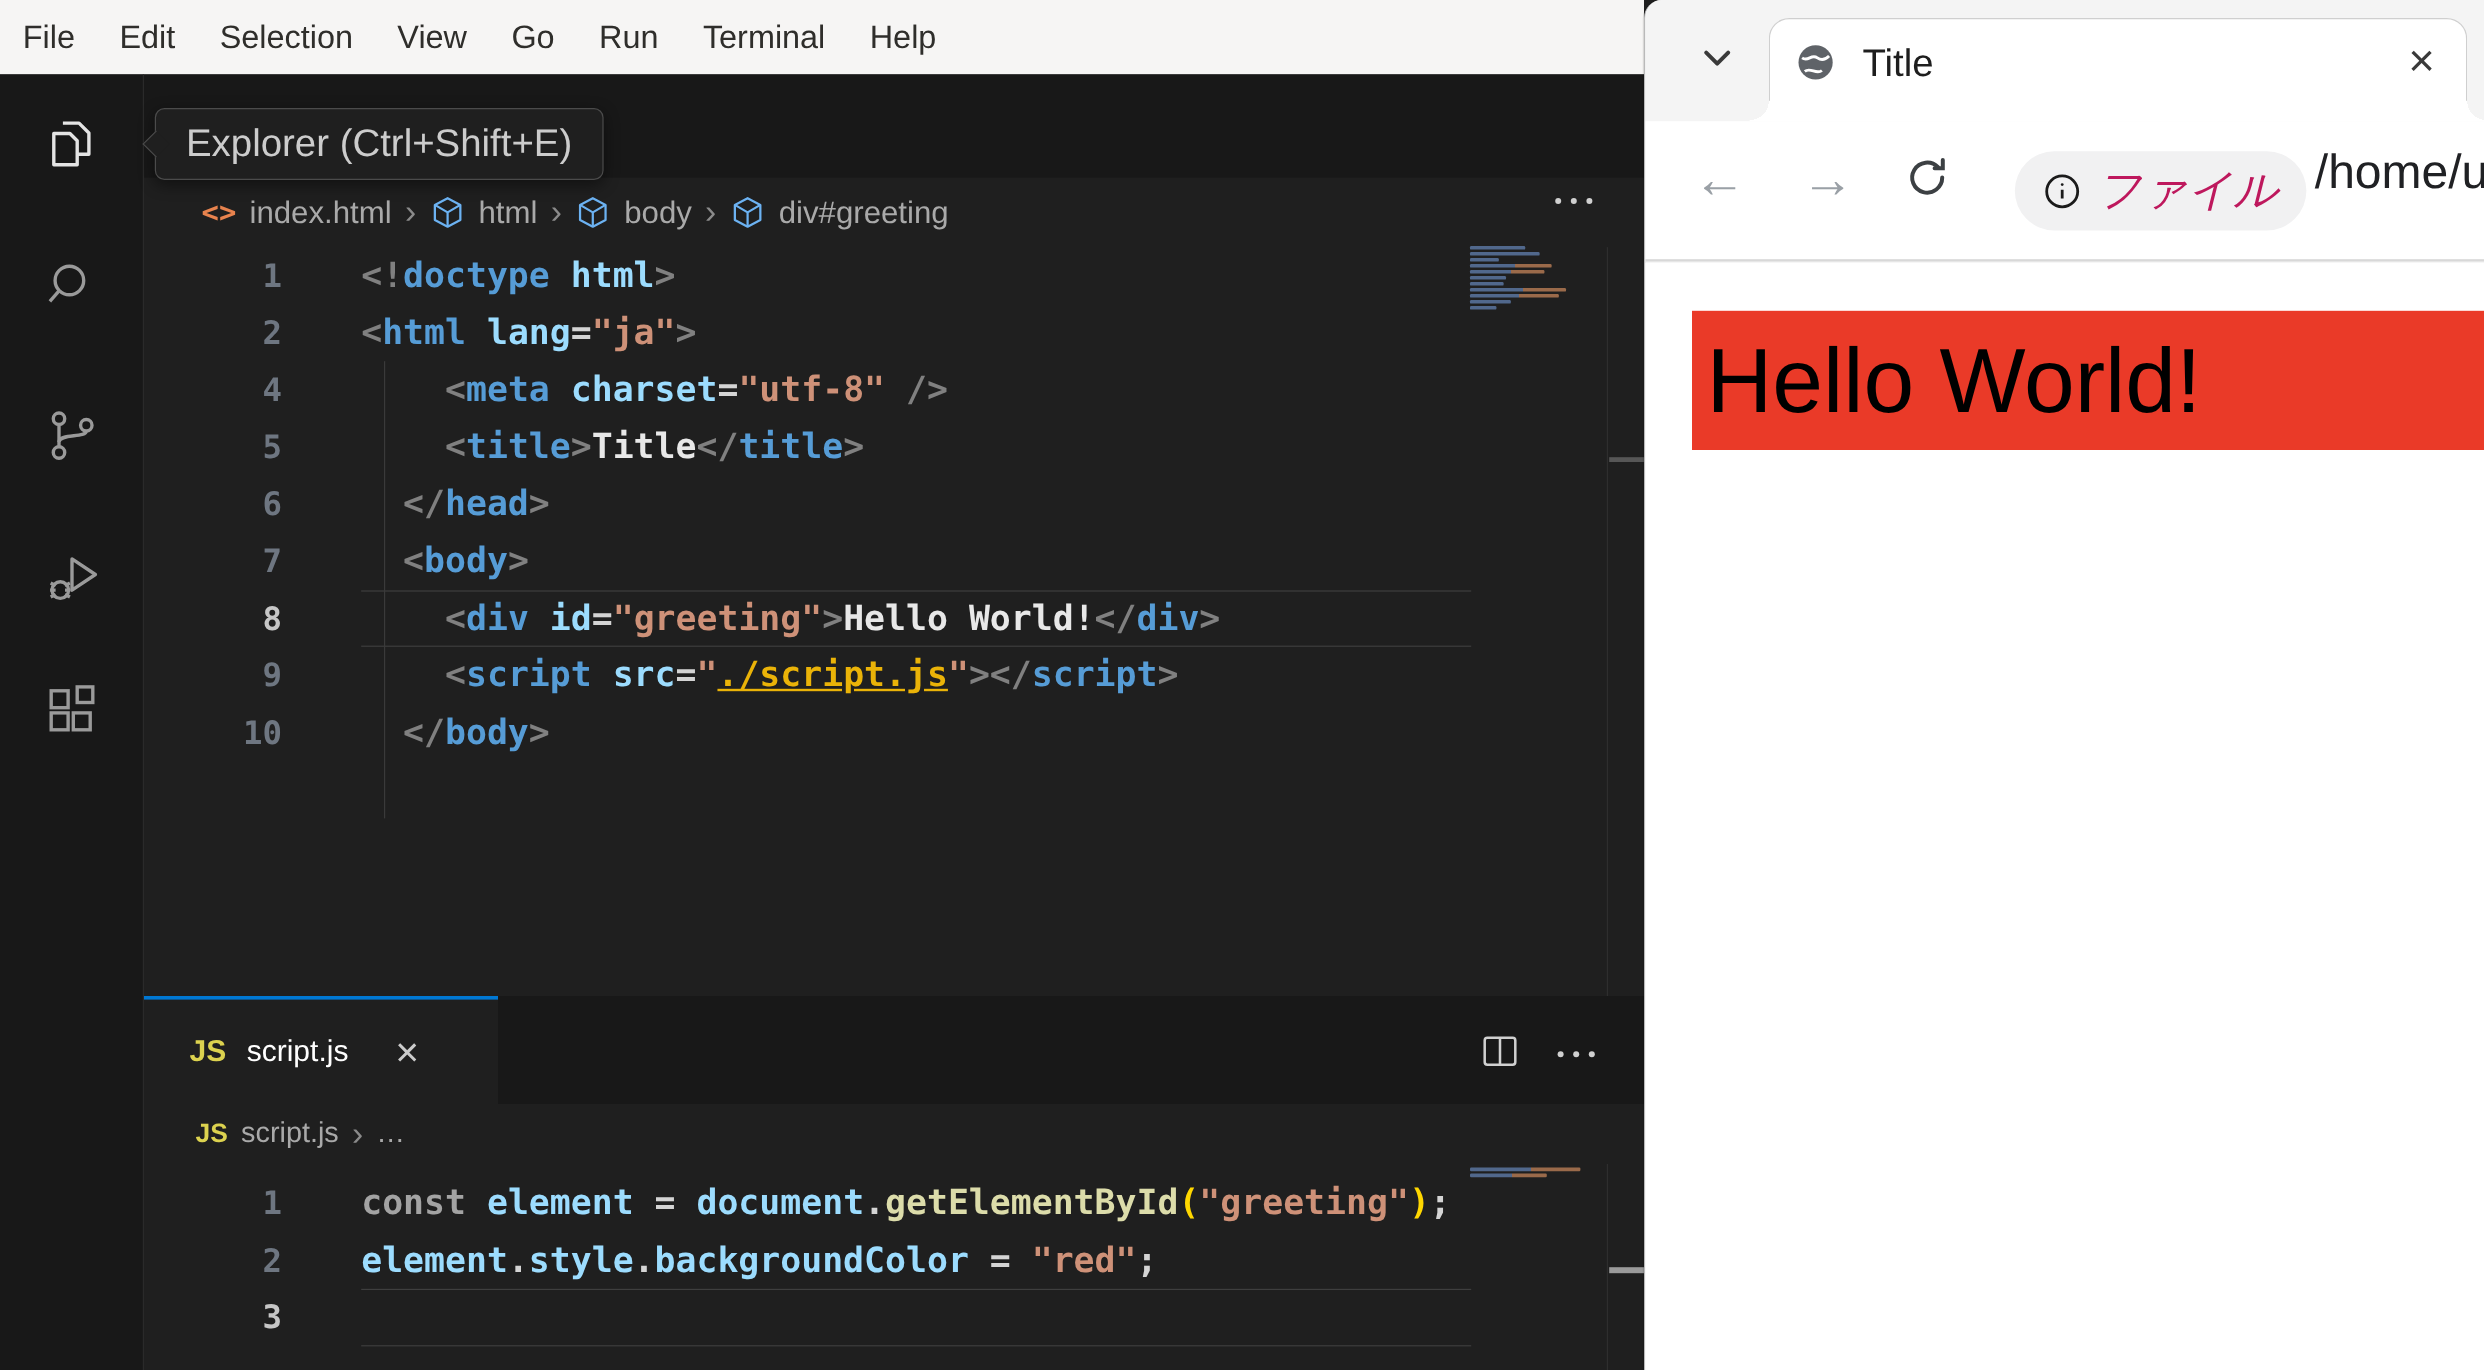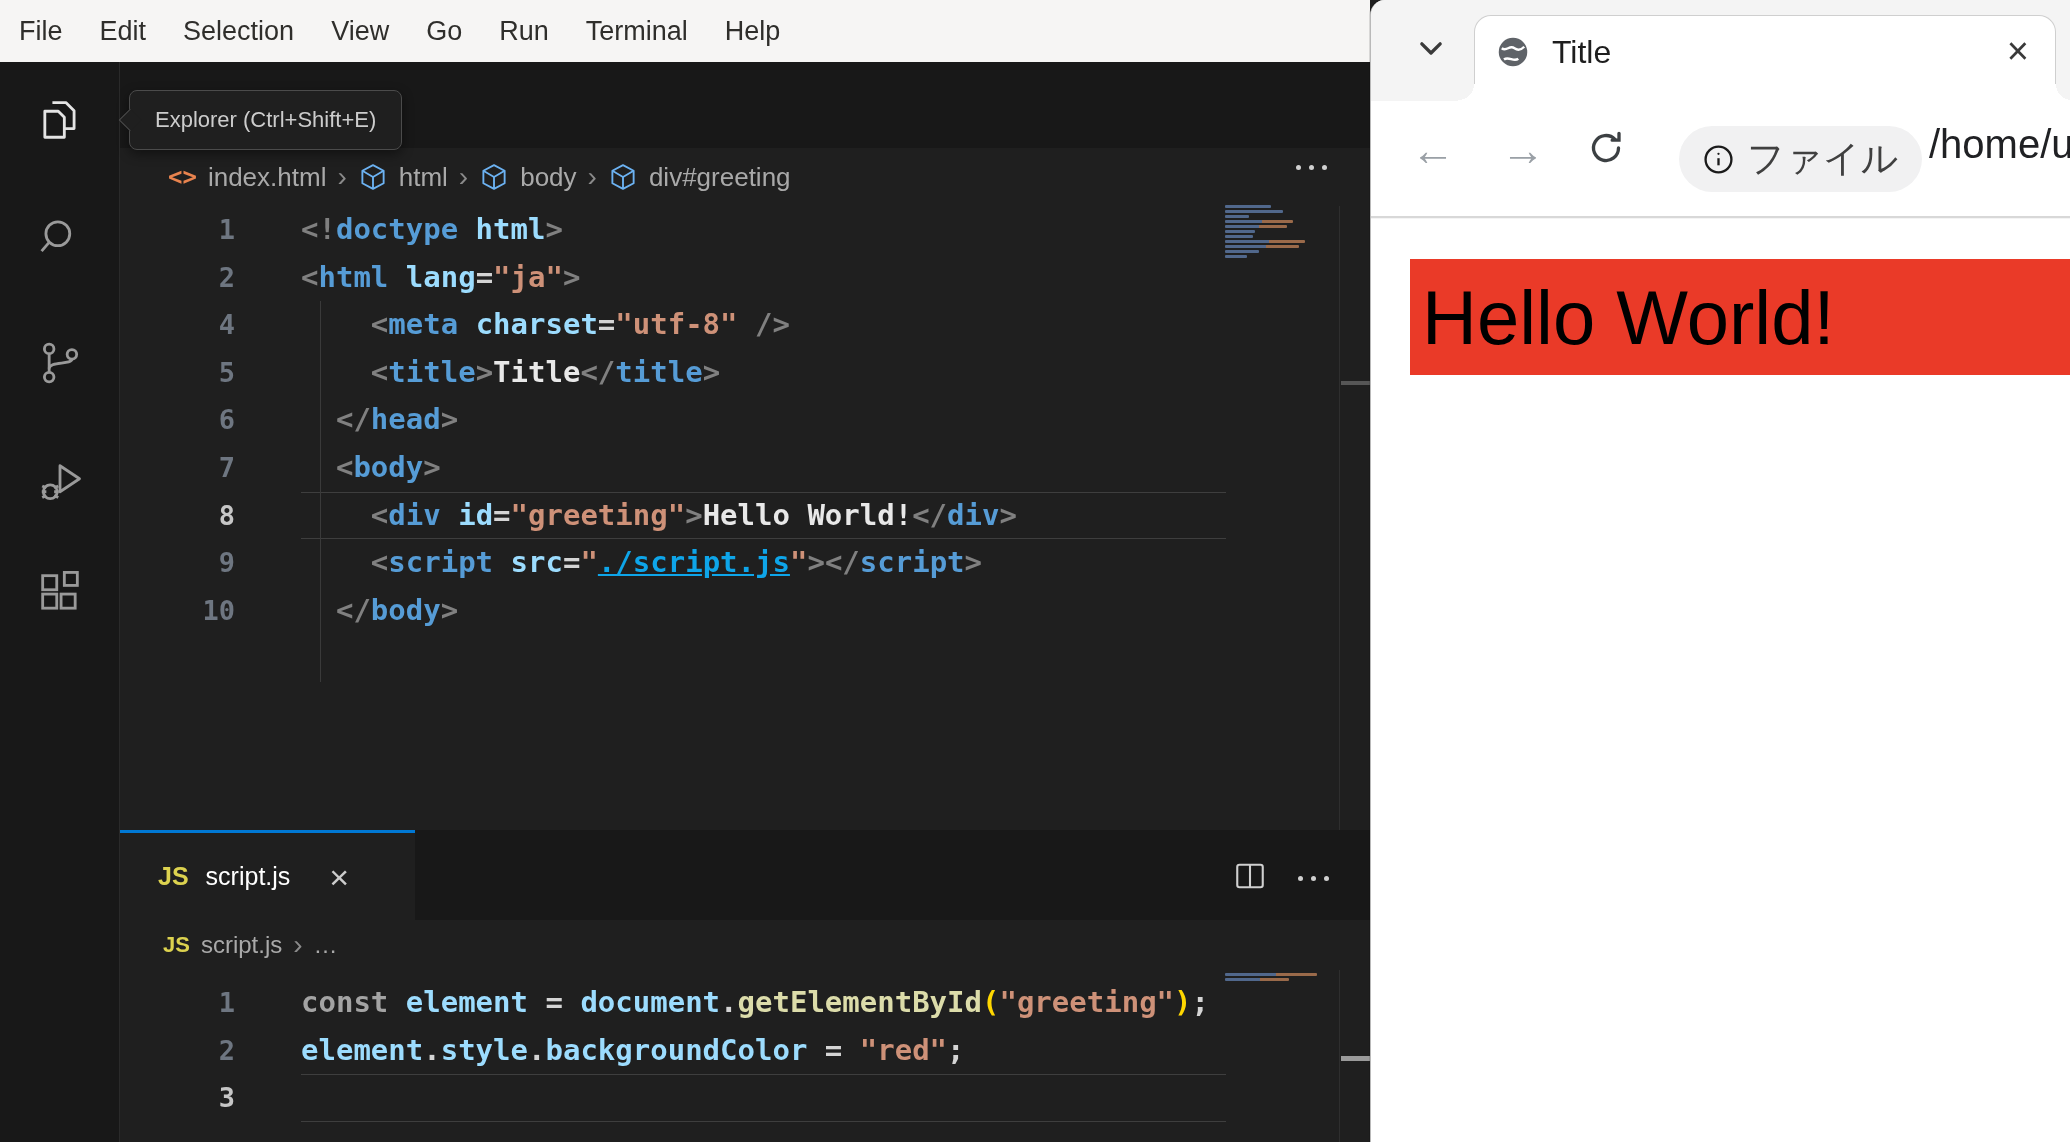--- a/index.html
+++ b/index.html
@@ -20,21 +20,21 @@
   .act-item.active { color:#e4e4e4; }
   .act-item svg { width:52px; height:52px; }
 
   .tabbar-top { position:absolute; left:120px; top:62px; width:1250px; height:86px; background:#181818; }
   .dots { position:absolute; display:flex; gap:8px; }
   .dots i { width:5px; height:5px; border-radius:50%; background:#d0d0d0; }
   .dots-top { left:1176px; top:103px; }
 
   .tooltip { position:absolute; left:129px; top:90px; height:60px; line-height:57px;
              padding:0 25px; background:#1f1f1f; border:1px solid #4b4b4b; border-radius:8px;
-             font-size:22px; color:#cccccc; white-space:nowrap; z-index:50;
+             font-size:32px; color:#cccccc; white-space:nowrap; z-index:50;
              box-shadow:0 4px 12px rgba(0,0,0,.45); }
   .tooltip::before { content:""; position:absolute; left:-8px; top:21px; width:15px; height:15px;
              background:#1f1f1f; border-left:1px solid #4b4b4b; border-bottom:1px solid #4b4b4b;
              transform:rotate(45deg); }
 
   .breadcrumbs { position:absolute; display:flex; align-items:center; gap:11px;
                  font-size:26px; color:#a9a9a9; white-space:nowrap; }
   .bc-top { left:168px; top:148px; height:58px; }
   .bc-sep { color:#8a8a8a; font-size:28px; }
   .code-file-icon { color:#e8834e; font-family:"DejaVu Sans Mono", monospace; font-weight:bold; font-size:24px; }
@@ -47,21 +47,21 @@
   .line { position:relative; height:47.6px; line-height:47.6px; white-space:pre; }
   .num  { display:inline-block; width:99px; text-align:right; color:#6e7681; font-size:27px; }
   .ltext{ display:inline-block; margin-left:66px; }
   .line.active .num { color:#c6c6c6; }
   .line.active::after { content:""; position:absolute; left:165px; right:0; top:0; bottom:0;
             border-top:1px solid #3e3e3e; border-bottom:1px solid #3e3e3e; pointer-events:none; }
   .tok-p   { color:#808080; }
   .tok-tag { color:#569cd6; }
   .tok-attr{ color:#9cdcfe; }
   .tok-str { color:#ce9178; }
-  .tok-link{ color:#0ea5e9; text-decoration:underline; }
+  .tok-link{ color:#eab308; text-decoration:underline; }
   .tok-txt { color:#e8e8e8; }
   .tok-pl  { color:#d4d4d4; }
   .tok-op  { color:#d4d4d4; }
   .tok-kw  { color:#a3a3a3; }
   .tok-fn  { color:#dcdcaa; }
   .tok-par { color:#ffd700; }
 
   .indent-guide { position:absolute; left:320px; top:301px; width:1px; height:381px; background:#3a3a3a; }
 
   .minimap { position:absolute; left:1225px; width:112px; }
@@ -109,21 +109,21 @@
 
   .btoolbar { position:absolute; left:0; top:101px; width:700px; height:117px; background:#ffffff;
               border-bottom:2px solid #d8d8d8; }
   .nav-glyph { position:absolute; top:24px; font-size:44px; color:#9aa0a6; cursor:pointer; }
   .nav-back { left:40px; } .nav-fwd { left:130px; }
   .reload { position:absolute; left:215px; top:27px; width:40px; height:40px; color:#3c4043; cursor:pointer; }
   .reload svg { width:40px; height:40px; }
   .chip { position:absolute; left:308px; top:25px; height:66px; border-radius:33px; background:#f1f1f2;
           display:flex; align-items:center; padding:0 24px; gap:13px; cursor:pointer; }
   .chip svg { width:31px; height:31px; color:#1b1b1b; }
-  .chip-label { font-size:37px; color:#404040; }
+  .chip-label { font-size:37px; color:#be185d;font-style:italic; }
   .url-text { position:absolute; left:558px; top:21px; font-size:40px; color:#202124; white-space:nowrap; }
 
   .bcontent { position:absolute; left:0; top:219px; width:700px; height:923px; background:#ffffff; }
   .page-heading { position:absolute; left:39px; top:40px; width:661px; height:116px;
                   display:flex; align-items:center; padding-left:12px;
                   font-size:76px; color:#000000; font-family:"Liberation Sans", sans-serif; }
 </style>
 </head>
 <body>
 

